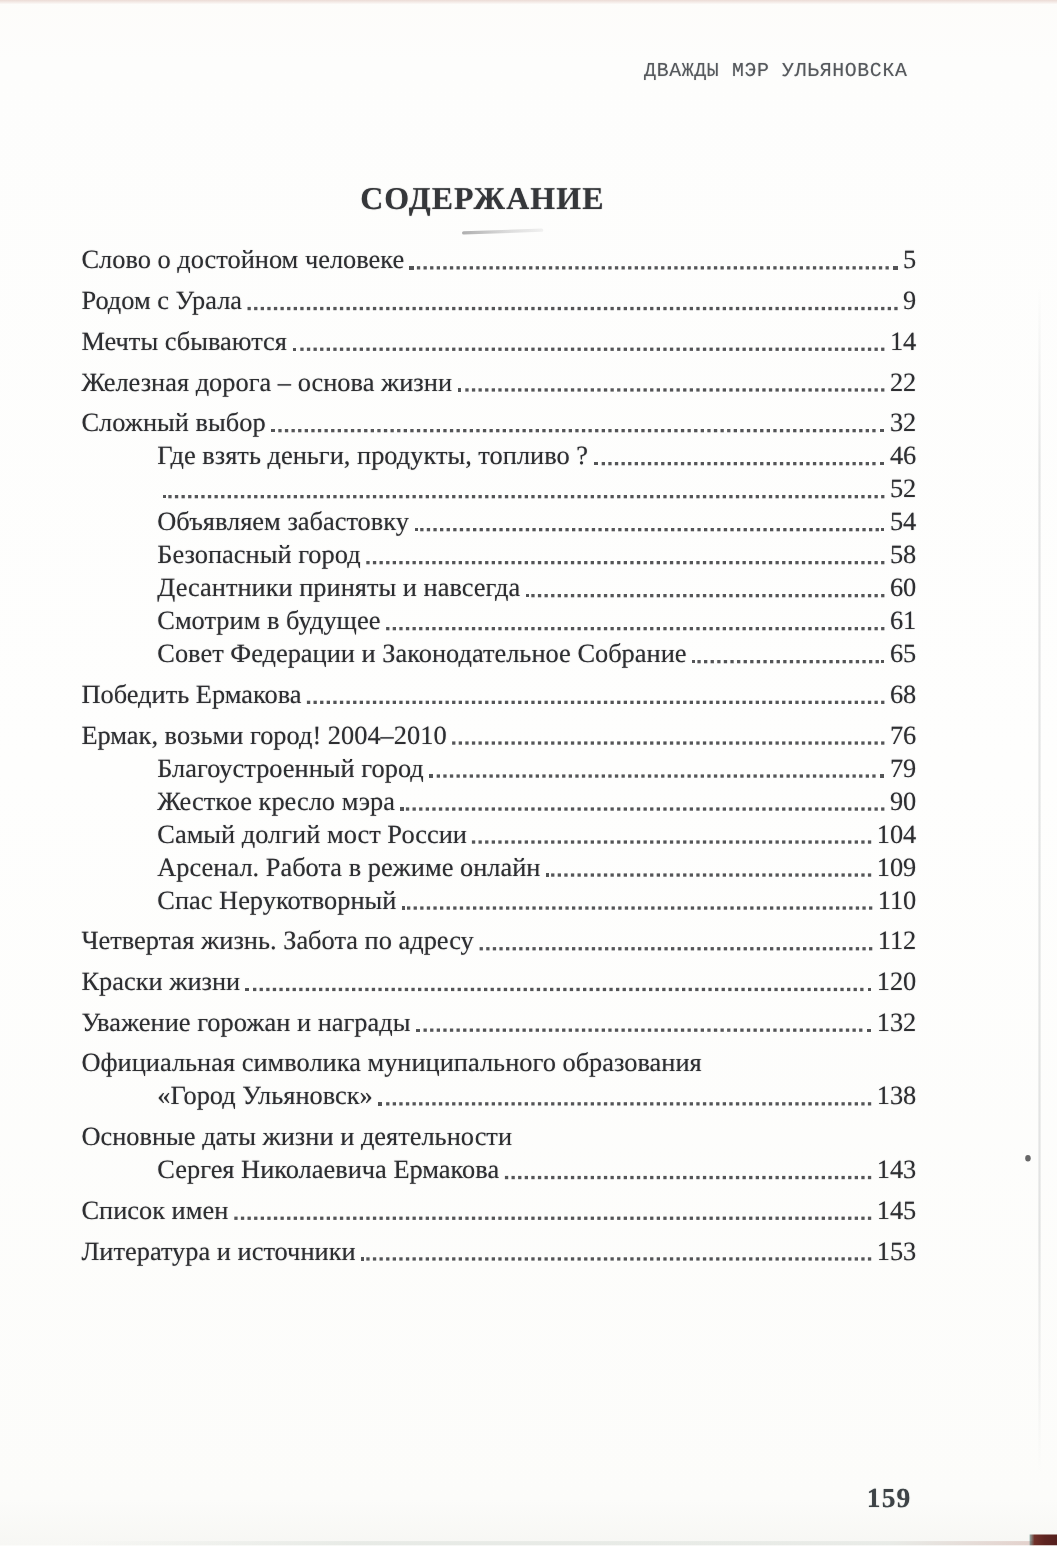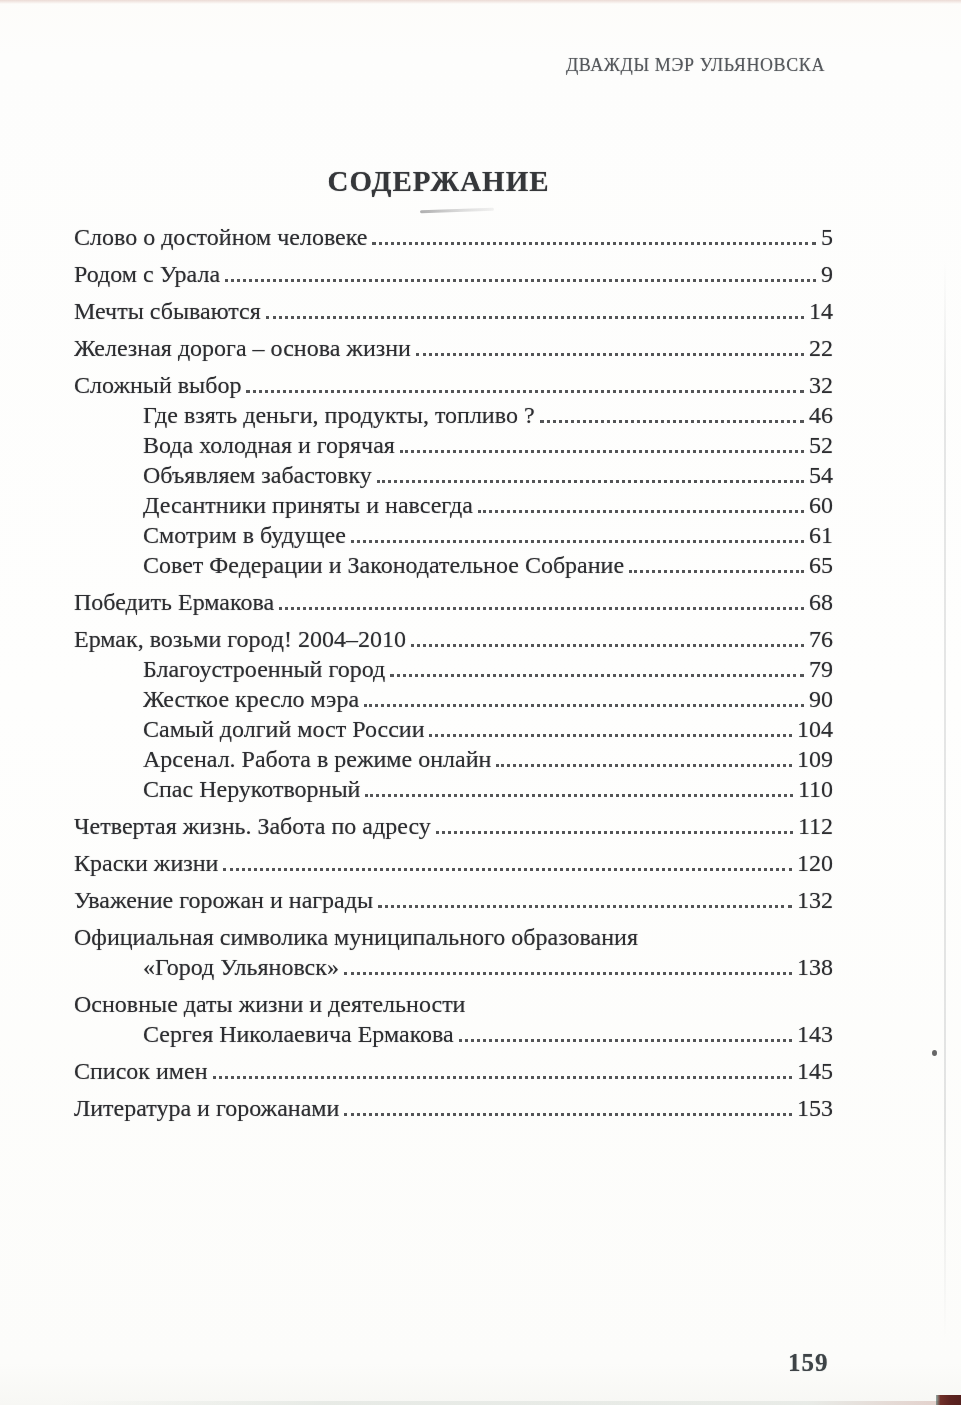--- a/index.html
+++ b/index.html
@@ -19,21 +19,21 @@
     position: absolute; left: 0; top: 0; width: 961px; height: 4px;
     background: linear-gradient(180deg, rgba(214,178,168,0.45), rgba(255,255,255,0));
   }
   
   .right-edge-line {
     position: absolute; left: 944px; top: 260px; width: 2px; height: 1080px;
     background: linear-gradient(180deg, rgba(170,170,170,0), rgba(165,168,170,0.28) 15%, rgba(165,168,170,0.30) 80%, rgba(170,170,170,0));
   }
   .running-header {
     position: absolute; top: 55px; right: 136px;
-    font-family: Liberation Serif, serif;
+    font-family: Liberation Mono, monospace;
     font-size: 18px; letter-spacing: 0.6px;
     color: #55585c;
     text-shadow: 0 0 1px rgba(90,95,100,0.5);
     text-align: center;
   }
   .doc-title {
     position: absolute; left: 46px; top: 146px; width: 759px;
     text-align: center; text-indent: 26px;
     font-size: 29px; font-weight: bold; letter-spacing: 1px;
     color: #35373a;
@@ -126,28 +126,32 @@
       <span class="toc-label">Сложный выбор</span>
       <span class="toc-leader"></span>
       <span class="toc-page">32</span>
     </div>
       <div class="toc-row sub">
       <span class="toc-label">Где взять деньги, продукты, топливо ?</span>
       <span class="toc-leader"></span>
       <span class="toc-page">46</span>
     </div>
       <div class="toc-row sub">
-      <span class="toc-label">Вода холодная и горячая</span>
       <span class="toc-leader"></span>
       <span class="toc-page">52</span>
     </div>
       <div class="toc-row sub">
       <span class="toc-label">Объявляем забастовку</span>
       <span class="toc-leader"></span>
       <span class="toc-page">54</span>
+    </div>
+      <div class="toc-row sub">
+      <span class="toc-label">Безопасный город</span>
+      <span class="toc-leader"></span>
+      <span class="toc-page">58</span>
     </div>
       <div class="toc-row sub">
       <span class="toc-label">Десантники приняты и навсегда</span>
       <span class="toc-leader"></span>
       <span class="toc-page">60</span>
     </div>
       <div class="toc-row sub">
       <span class="toc-label">Смотрим в будущее</span>
       <span class="toc-leader"></span>
       <span class="toc-page">61</span>
@@ -224,21 +228,21 @@
       <span class="toc-label">Сергея Николаевича Ермакова</span>
       <span class="toc-leader"></span>
       <span class="toc-page">143</span>
     </div>
       <div class="toc-row">
       <span class="toc-label">Список имен</span>
       <span class="toc-leader"></span>
       <span class="toc-page">145</span>
     </div>
       <div class="toc-row">
-      <span class="toc-label">Литература и горожанами</span>
+      <span class="toc-label">Литература и источники</span>
       <span class="toc-leader"></span>
       <span class="toc-page">153</span>
     </div>
     </div>
 
   <div class="folio-number">159</div>
 
   <div class="edge-speck"></div>
   <div class="bottom-edge-tinge"></div>
   <div class="corner-mark"></div>

